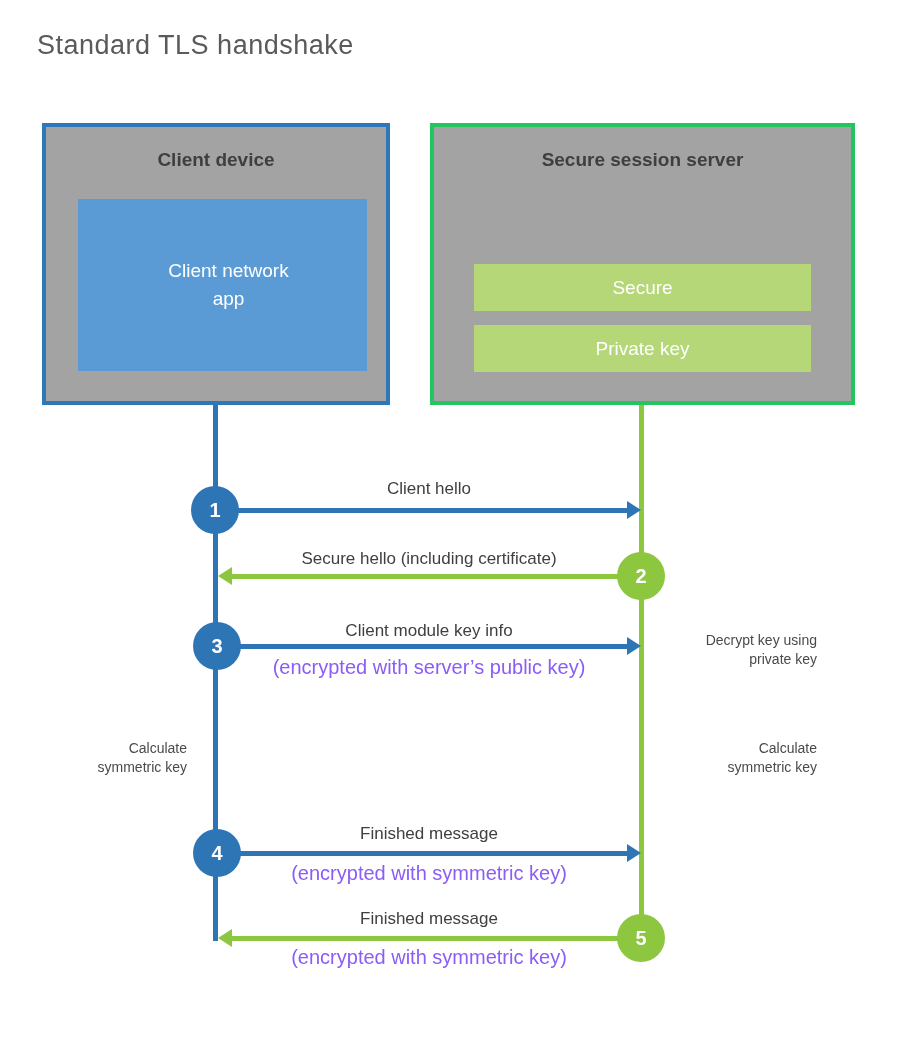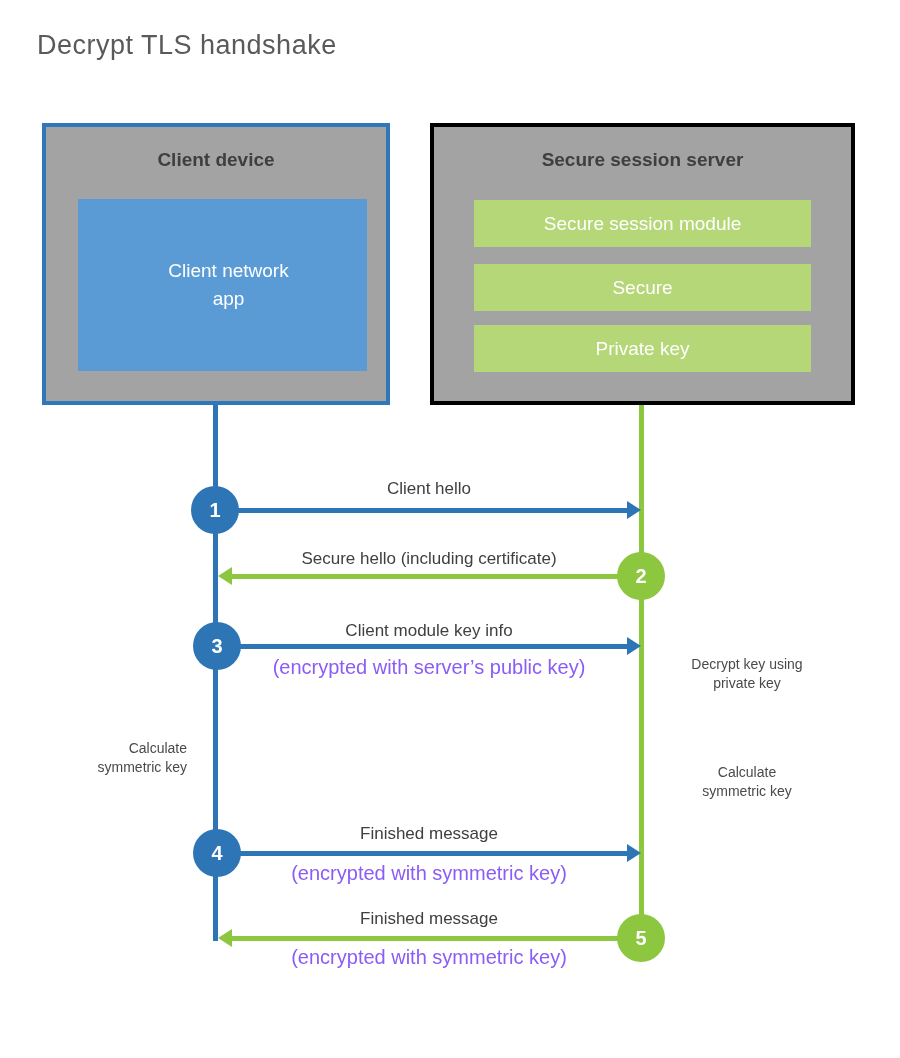--- a/index.html
+++ b/index.html
@@ -7,21 +7,21 @@
     position:relative;width:900px;height:1058px;background:#ffffff;
     font-family:"Liberation Sans",sans-serif;overflow:hidden;
   }
   .page-title{
     position:absolute;left:37px;top:30px;margin:0;
     font-size:27px;font-weight:300;color:#5a5a5a;letter-spacing:0.5px;
   }
   
   .actor-box{position:absolute;top:123px;height:282px;background:#a3a3a3;box-sizing:border-box;}
   .client-box{left:42px;width:348px;border:4px solid #2e78ba;}
-  .server-box{left:430px;width:425px;border:4px solid #000000;}
+  .server-box{left:430px;width:425px;border:4px solid #22c55e;}
   .box-title{
     position:absolute;left:0;right:0;top:22px;text-align:center;
     font-size:19px;font-weight:bold;color:#3f3f3f;
   }
   .client-module{
     position:absolute;left:32px;top:72px;width:277px;height:172px;
     background:#5b9bd5;color:#ffffff;font-size:19px;line-height:1.45;
     display:flex;align-items:center;justify-content:center;text-align:center;padding-left:12px;
   }
   .client-module .wrap{width:150px;}
@@ -53,42 +53,39 @@
     font-size:17px;color:#404040;
   }
   .msg-sublabel{
     position:absolute;left:150px;width:558px;text-align:center;
     font-size:20px;color:#8b5cf6;
   }
   .annotation{
     position:absolute;font-size:14px;color:#4a4a4a;line-height:1.35;
     white-space:pre-line;
   }
-  .annotation.right-side{left:677px;width:140px;text-align:center;margin-top:24px;}
+  .annotation.right-side{left:677px;width:140px;text-align:right;}
   .annotation.left-side{left:77px;width:110px;text-align:right;}
 </style>
 </head>
 <body>
 
 <div class="canvas">
 
-  <h1 class="page-title">Decrypt TLS handshake</h1>
+  <h1 class="page-title">Standard TLS handshake</h1>
 
   <div class="actor-box client-box">
     <div class="box-title">Client device</div>
     <div class="client-module">
       <span class="wrap">Client network app</span>
     </div>
   </div>
 
   <div class="actor-box server-box">
     <div class="box-title">Secure session server</div>
-    <div class="server-bar b1">
-      <span>Secure session module</span>
-    </div>
     <div class="server-bar b2">
       <span>Secure</span>
     </div>
     <div class="server-bar b3">
       <span>Private key</span>
     </div>
   </div>
 
   <div class="vline blue"></div>
   <div class="vline green"></div>

